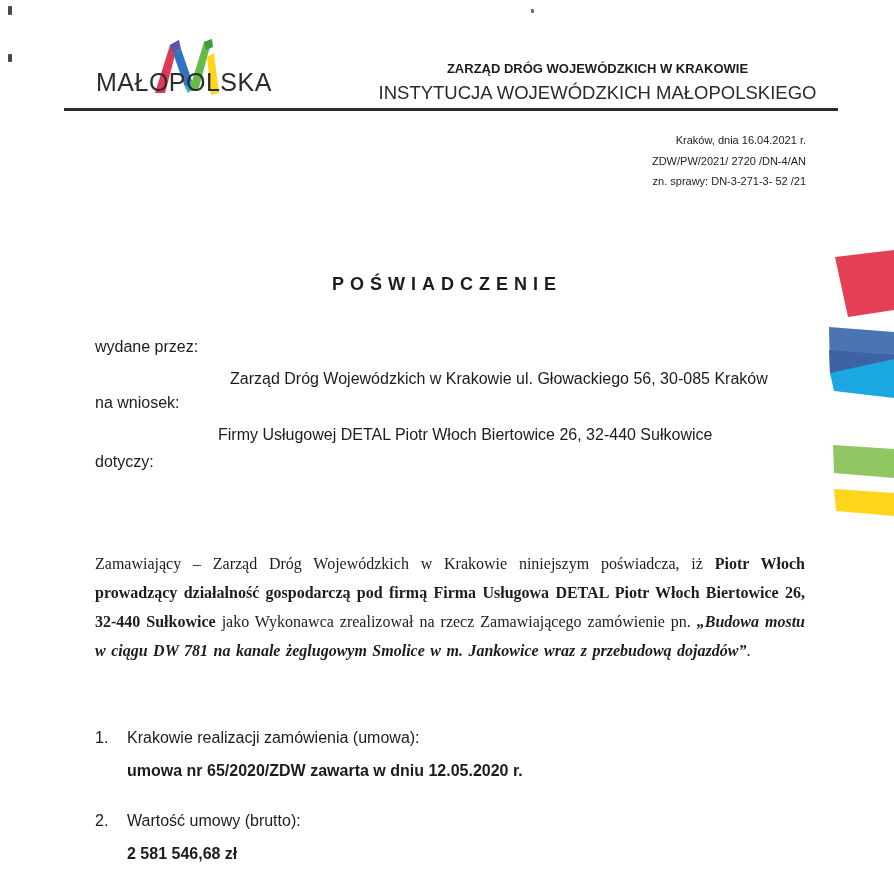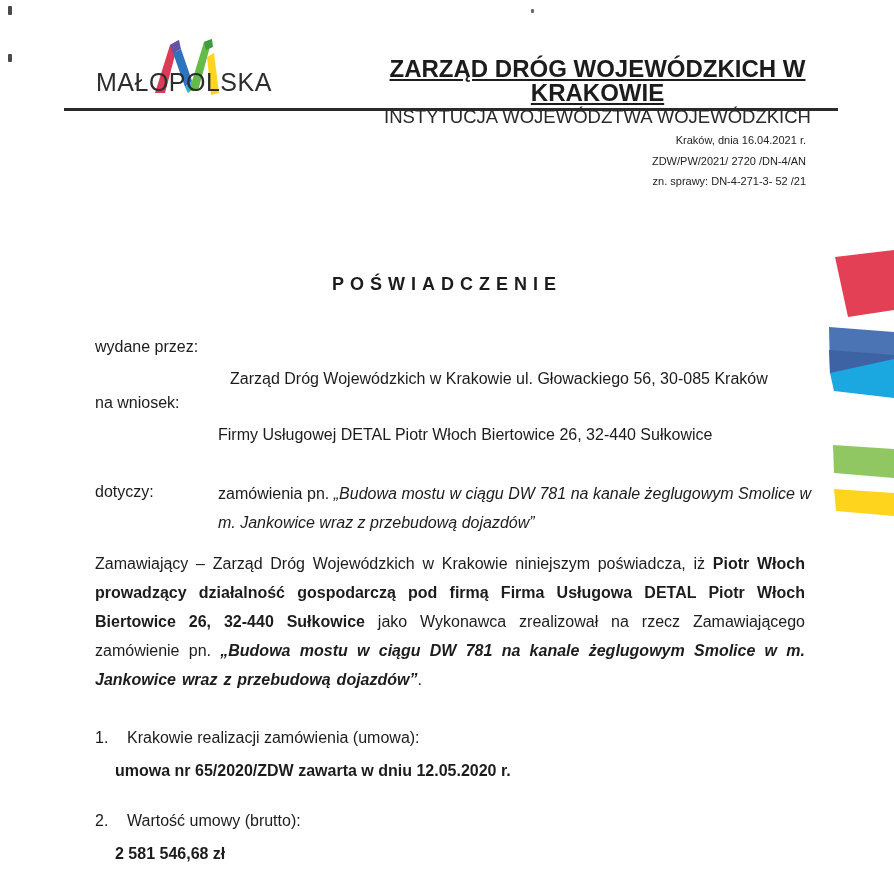--- a/index.html
+++ b/index.html
@@ -19,21 +19,21 @@
 
   
   .logo-m{position:absolute;left:150px;top:37px;width:78px;height:58px;}
   .logo-text{
     position:absolute;left:96px;top:68px;width:200px;
     font-size:25px;letter-spacing:0.5px;color:#2d2d2d;
   }
 
   
   .org{position:absolute;left:345px;top:57px;width:505px;text-align:center;line-height:24px;}
-  .org1{font-weight:bold;font-size:24px;text-decoration:underline;}
+  .org1{font-weight:bold;font-size:13px;}
   .org2{font-size:18.5px;color:#2a2a2a;}
 
   .rule{position:absolute;left:64px;top:108px;width:774px;height:3px;background:#2a2a2a;}
 
   
   .dateblock{
     position:absolute;left:500px;top:130px;width:306px;
     text-align:right;font-size:11px;line-height:20.5px;color:#222;
   }
 
@@ -51,30 +51,30 @@
   .meta-row.r2{top:392px;}
   .meta-row.r3{top:448px;line-height:28.5px;align-items:center;}
   .meta-row.r3 .value{text-align:justify;}
   .it{font-style:italic;}
   .b{font-weight:bold;}
   .bi{font-weight:bold;font-style:italic;}
 
   
   .statement{
     position:absolute;left:95px;top:549px;width:710px;
-    font-size:16px;line-height:29px;text-align:justify;word-spacing:1.5px;
+    font-size:16px;line-height:29px;text-align:justify;word-spacing:1.5px;font-family:Liberation Serif, serif;
   }
 
   
   .list-item{position:absolute;left:95px;width:700px;font-size:16px;}
   .list-item.i1{top:727px;}
   .list-item.i2{top:810px;}
   .li-row1{display:flex;line-height:22px;}
   .li-num{flex:0 0 32px;}
-  .li-value{margin-left:20px;margin-top:11px;font-weight:bold;line-height:22px;}
+  .li-value{margin-left:32px;margin-top:11px;font-weight:bold;line-height:22px;}
 
   
   .edge-art{position:absolute;right:0;top:240px;width:70px;height:290px;}
 </style>
 </head>
 <body>
 
 <div class="page">
 
   <div class="scan-mark m1"></div>
@@ -87,44 +87,43 @@
     <polygon points="22,16 30,12 41,44 34,50" fill="#2e73bd"></polygon>
     <polygon points="34,50 41,44 44,50 37,56" fill="#29abe2"></polygon>
     <polygon points="38,54 53,5 61,2 47,54" fill="#64bb47"></polygon>
     <polygon points="53,5 61,2 62,10 55,13" fill="#3f9b3f"></polygon>
     <polygon points="56,20 63,16 68,56 60,58" fill="#ffd51e"></polygon>
   </svg>
   <div class="logo-text">MAŁOPOLSKA</div>
 
   <div class="org">
     <div class="org1">ZARZĄD DRÓG WOJEWÓDZKICH W KRAKOWIE</div>
-    <div class="org2">INSTYTUCJA WOJEWÓDZTWA WOJEWÓDZKICH</div>
+    <div class="org2">INSTYTUCJA WOJEWÓDZKICH MAŁOPOLSKIEGO</div>
   </div>
 
   <div class="rule"></div>
 
   <div class="dateblock">
     <div>Kraków, dnia 16.04.2021 r.</div>
     <div>ZDW/PW/2021/ 2720 /DN-4/AN</div>
-    <div>zn. sprawy: DN-4-271-3- 52 /21</div>
+    <div>zn. sprawy: DN-3-271-3- 52 /21</div>
   </div>
 
   <div class="title">POŚWIADCZENIE</div>
 
   <div class="meta-row r1">
     <div class="label">wydane przez:</div>
     <div class="value">Zarząd Dróg Wojewódzkich w Krakowie ul. Głowackiego 56, 30-085 Kraków</div>
   </div>
   <div class="meta-row r2">
     <div class="label">na wniosek:</div>
     <div class="value">Firmy Usługowej DETAL Piotr Włoch Biertowice 26, 32-440 Sułkowice</div>
   </div>
   <div class="meta-row r3">
     <div class="label">dotyczy:</div>
-    <div class="value"><span>zamówienia pn. </span><span class="it">„Budowa mostu w ciągu DW 781 na kanale żeglugowym Smolice w m. Jankowice wraz z przebudową dojazdów”</span></div>
   </div>
 
   <div class="statement"><span>Zamawiający – Zarząd Dróg Wojewódzkich w Krakowie niniejszym poświadcza, iż </span><span class="b">Piotr Włoch prowadzący działalność gospodarczą pod firmą Firma Usługowa DETAL Piotr Włoch Biertowice 26, 32-440 Sułkowice</span><span> jako Wykonawca zrealizował na rzecz Zamawiającego zamówienie pn. </span><span class="bi">„Budowa mostu w ciągu DW 781 na kanale żeglugowym Smolice w m. Jankowice wraz z przebudową dojazdów”</span><span>.</span></div>
 
   <div class="list-item i1">
     <div class="li-row1">
       <div class="li-num">1.</div>
       <div class="li-label">Krakowie realizacji zamówienia (umowa):</div>
     </div>
     <div class="li-value">umowa nr 65/2020/ZDW zawarta w dniu 12.05.2020 r.</div>

